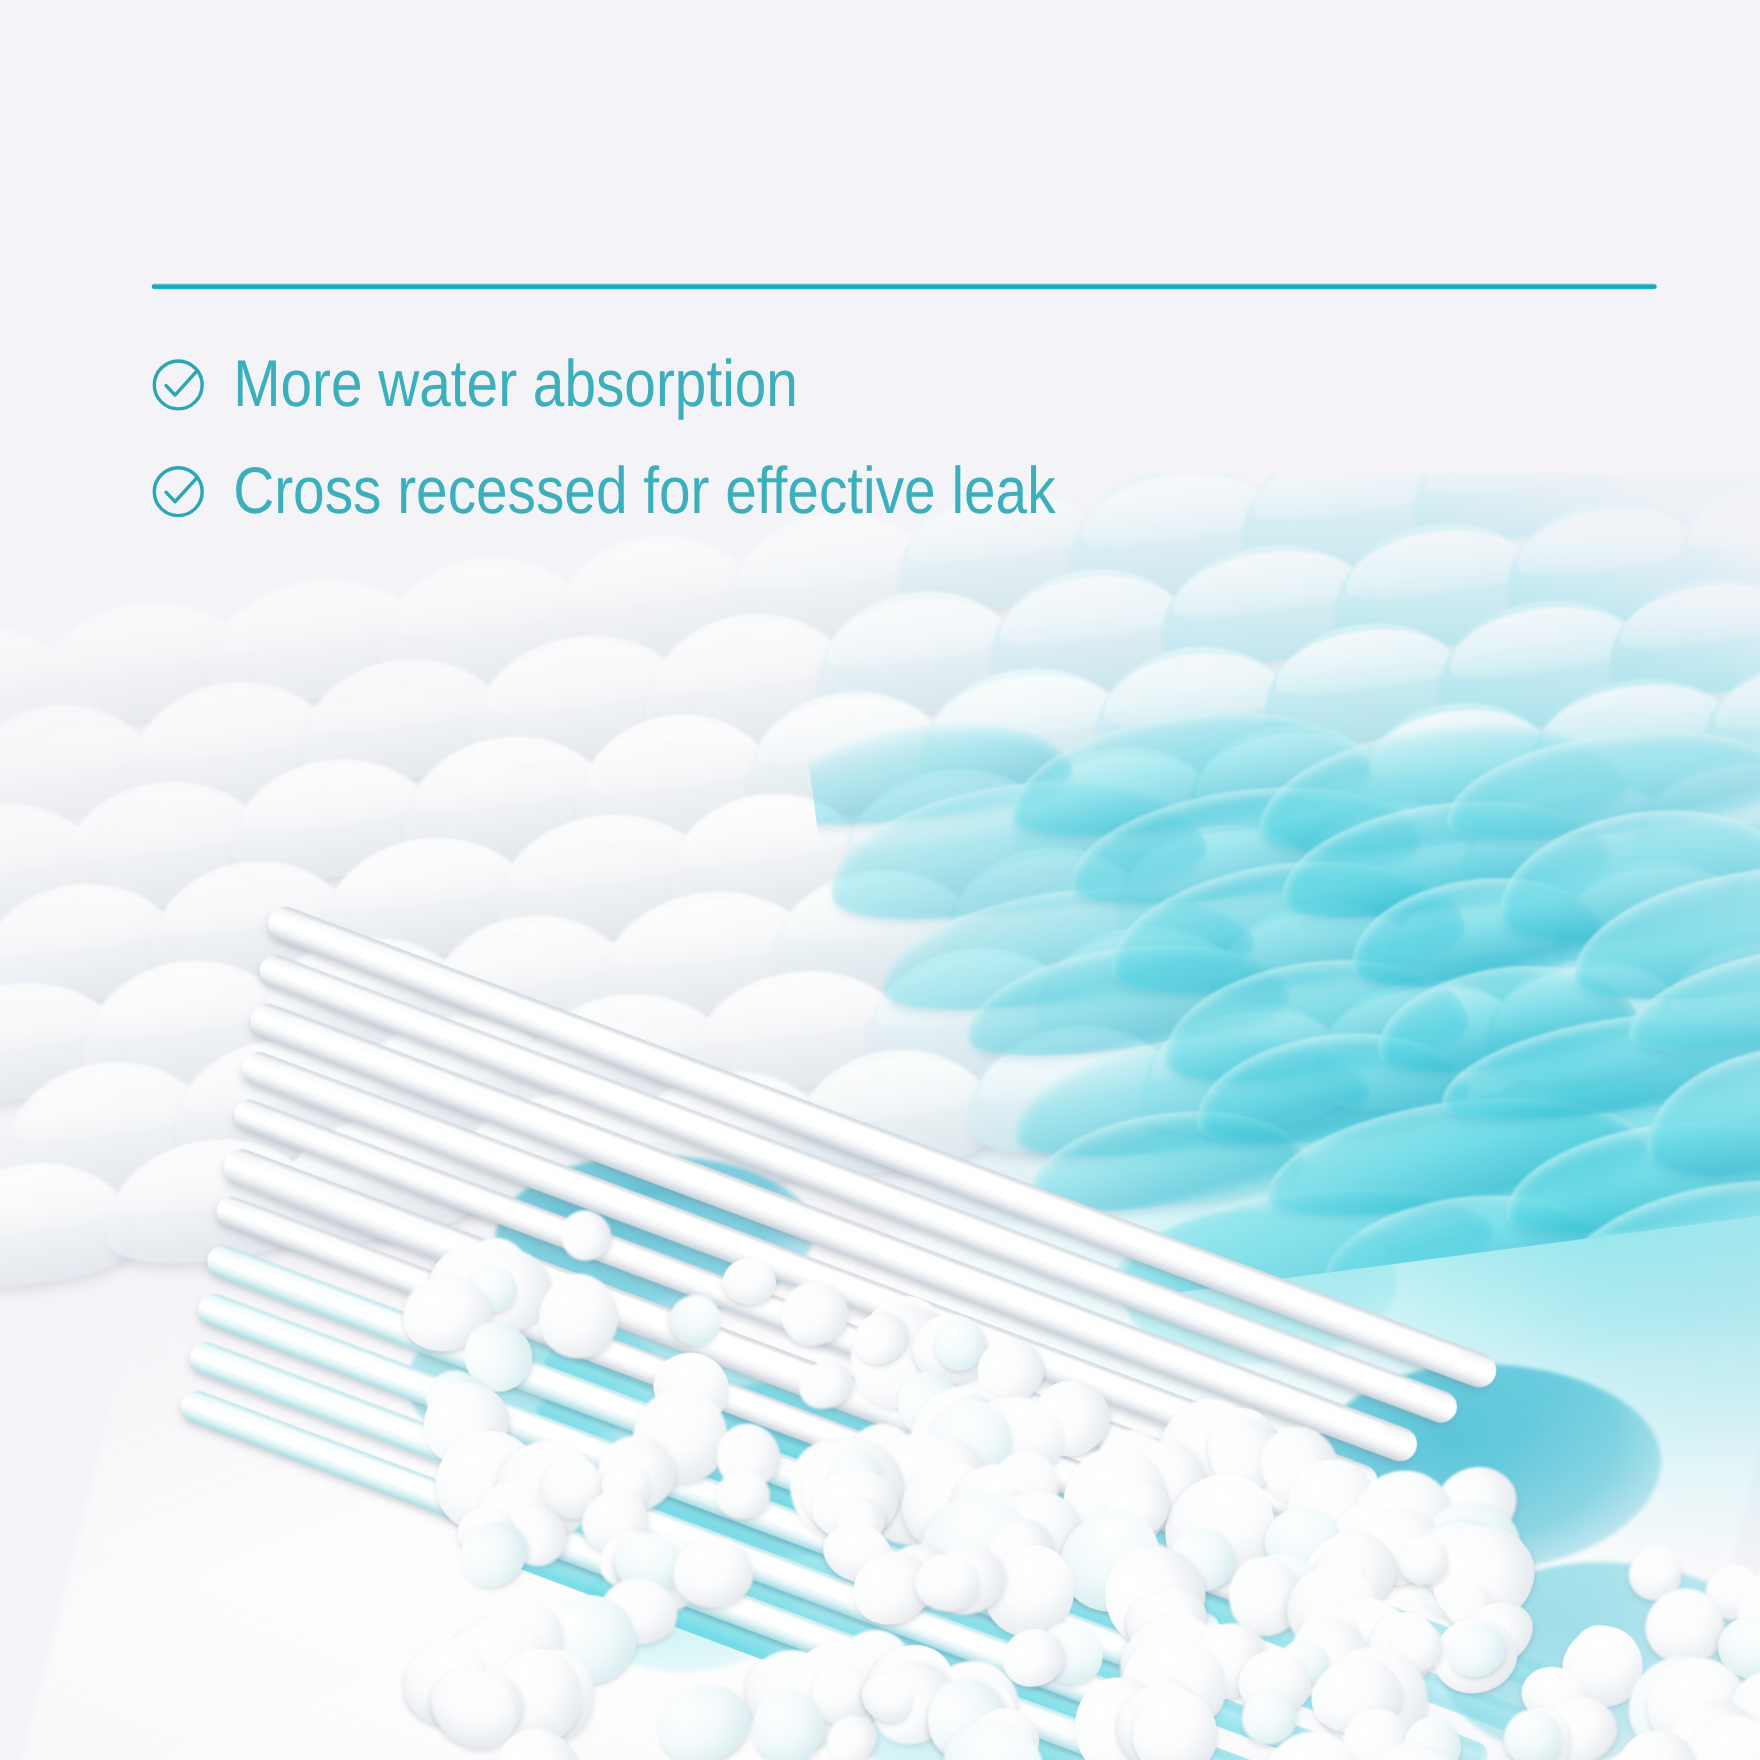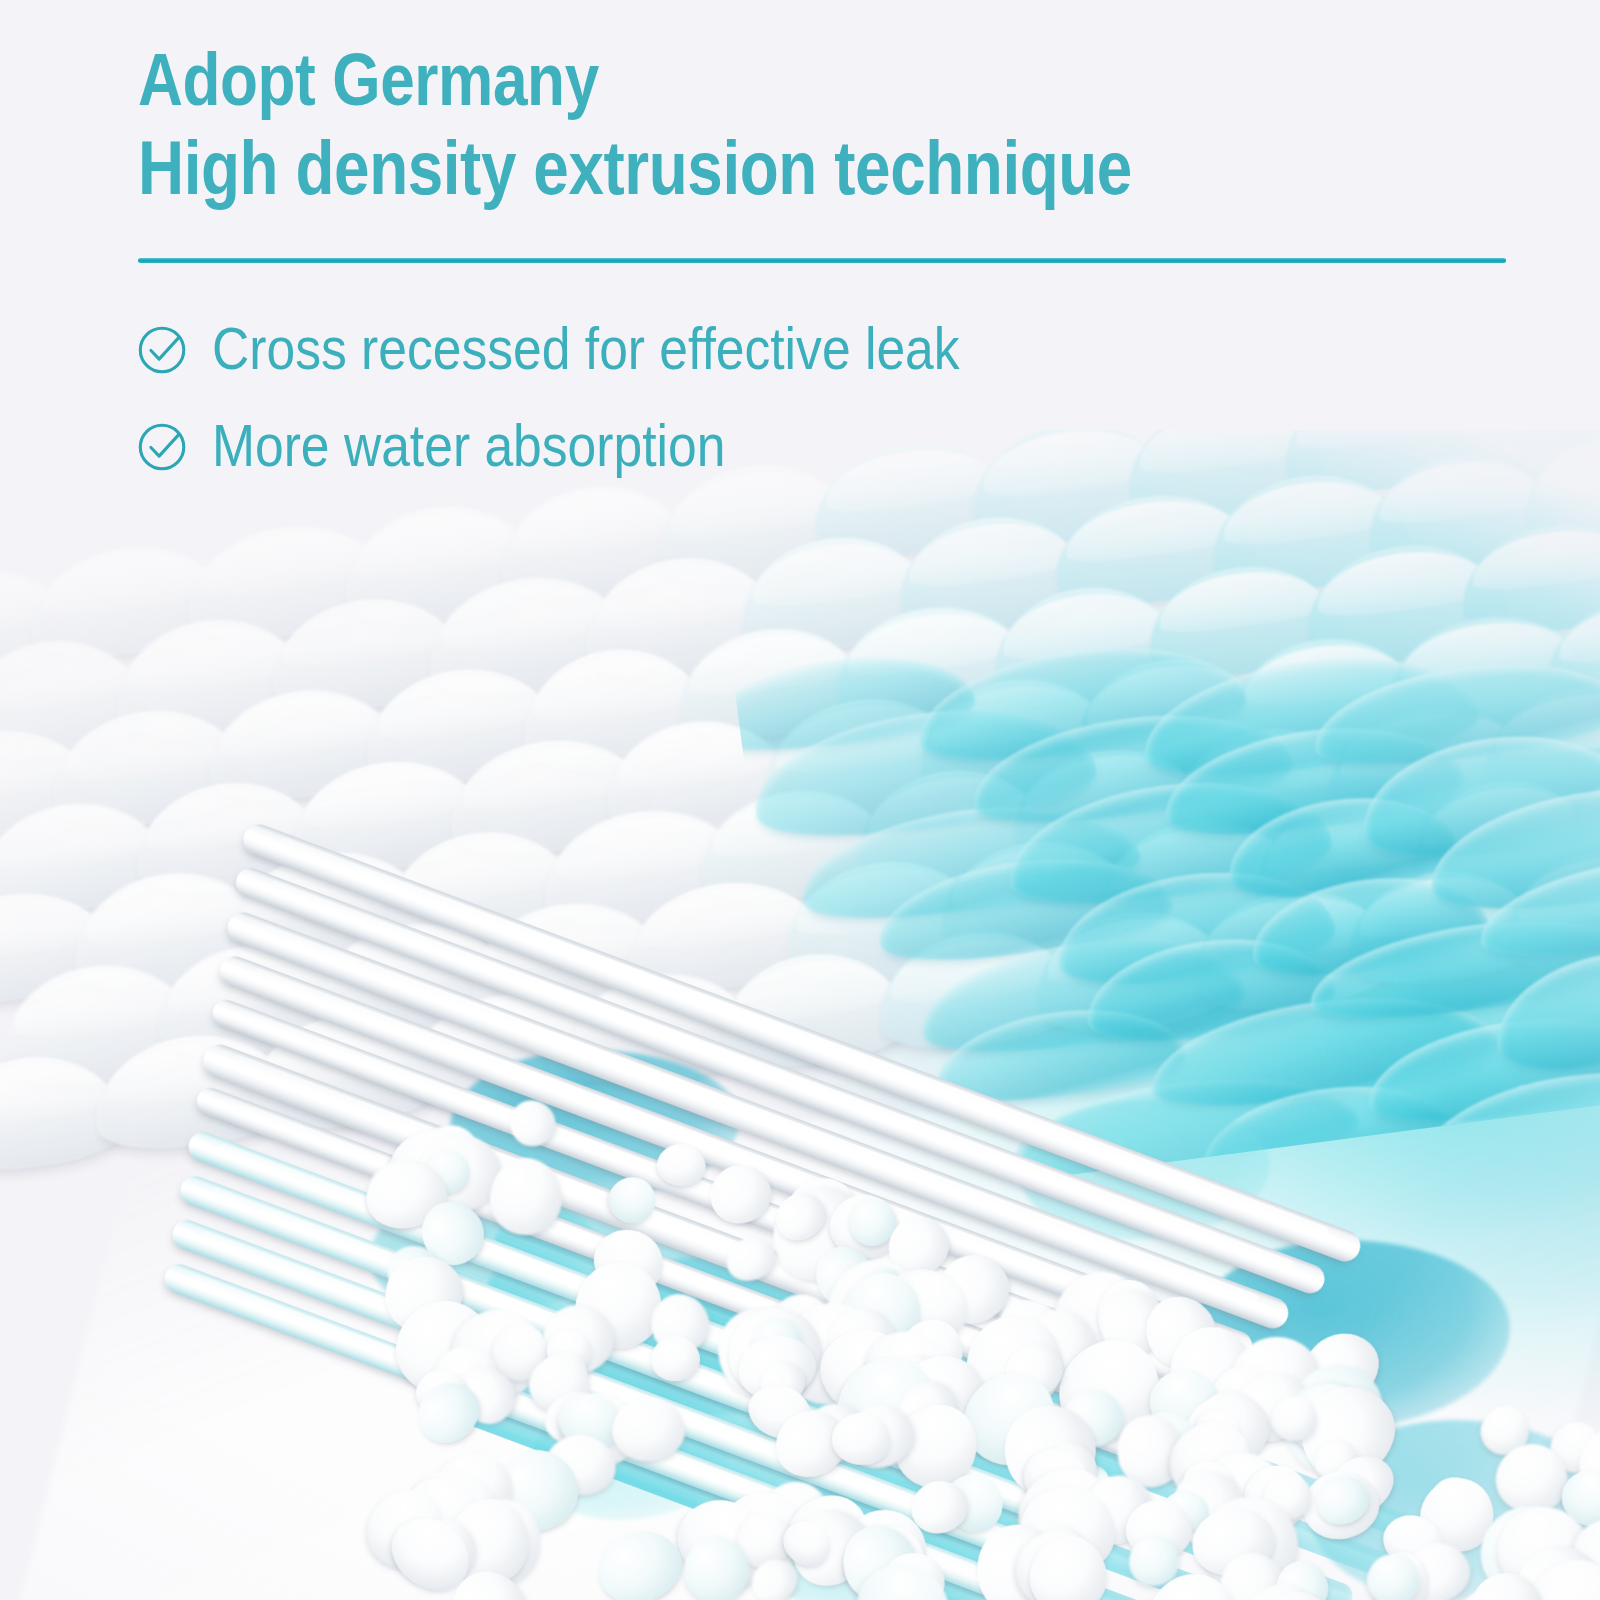--- a/index.html
+++ b/index.html
@@ -566,40 +566,36 @@
         <div class="rib" style="left: 48px; top: 264px; width: 1010px; height: 27px; filter: blur(0.36px);"></div>
         <div class="rib tealtip" style="left: 56px; top: 308px; width: 980px; height: 29px; filter: blur(0.5px);"></div>
         <div class="rib tealtip" style="left: 64px; top: 352px; width: 950px; height: 29px; filter: blur(0.61px);"></div>
         <div class="rib tealtip" style="left: 72px; top: 396px; width: 920px; height: 29px; filter: blur(0.56px);"></div>
         <div class="rib tealtip" style="left: 80px; top: 440px; width: 890px; height: 29px; filter: blur(0.66px);"></div>
       </div>
 
     <div id="veil"></div>
   </div>
 
-  <div id="headline">
-    <div class="head-line head-line-1">Adopt Germany</div>
-    <div class="head-line head-line-2">High density extrusion technique</div>
-  </div>
 
   <div id="divider"></div>
 
   <div id="bullets">
+
+    <div class="bullet">
+      <svg class="bullet-icon" viewBox="0 0 60 60">
+        <circle cx="29" cy="31" r="22.5" fill="none" stroke="#2aa6b5" stroke-width="3.2"></circle>
+        <path d="M17.5 31.5 L26 40.5 L46 18.5" fill="none" stroke="#2aa6b5" stroke-width="3.2" stroke-linecap="round" stroke-linejoin="round"></path>
+      </svg>
+      <span class="bullet-label">More water absorption</span>
+    </div>
 
     <div class="bullet">
       <svg class="bullet-icon" viewBox="0 0 60 60">
         <circle cx="29" cy="31" r="22.5" fill="none" stroke="#2aa6b5" stroke-width="3.2"></circle>
         <path d="M17.5 31.5 L26 40.5 L46 18.5" fill="none" stroke="#2aa6b5" stroke-width="3.2" stroke-linecap="round" stroke-linejoin="round"></path>
       </svg>
       <span class="bullet-label">Cross recessed for effective leak</span>
     </div>
 
-    <div class="bullet">
-      <svg class="bullet-icon" viewBox="0 0 60 60">
-        <circle cx="29" cy="31" r="22.5" fill="none" stroke="#2aa6b5" stroke-width="3.2"></circle>
-        <path d="M17.5 31.5 L26 40.5 L46 18.5" fill="none" stroke="#2aa6b5" stroke-width="3.2" stroke-linecap="round" stroke-linejoin="round"></path>
-      </svg>
-      <span class="bullet-label">More water absorption</span>
-    </div>
-
   </div>
 
 </div>
 
 </body></html>

